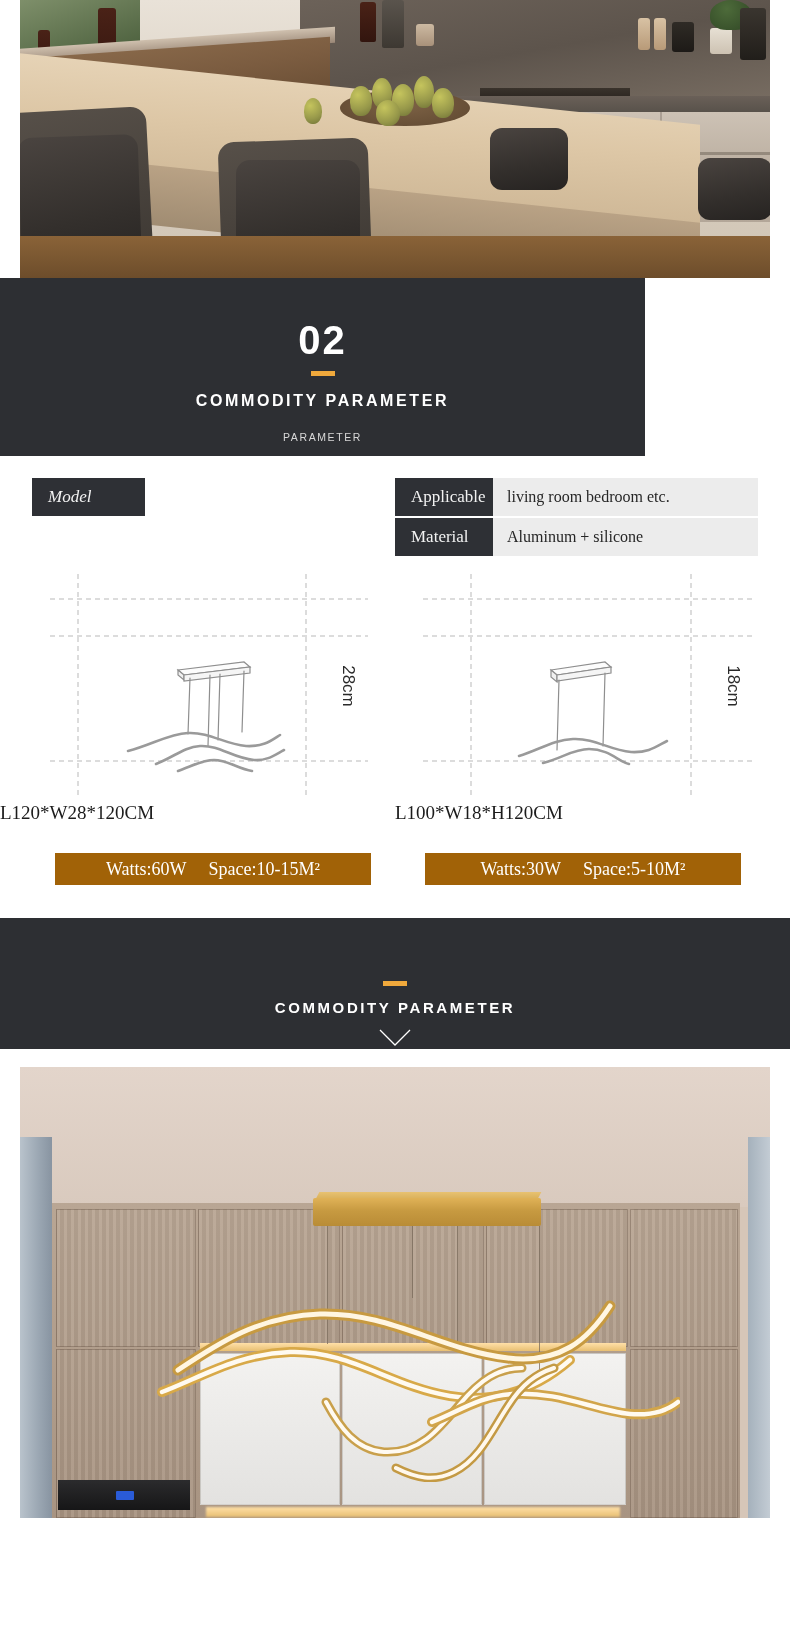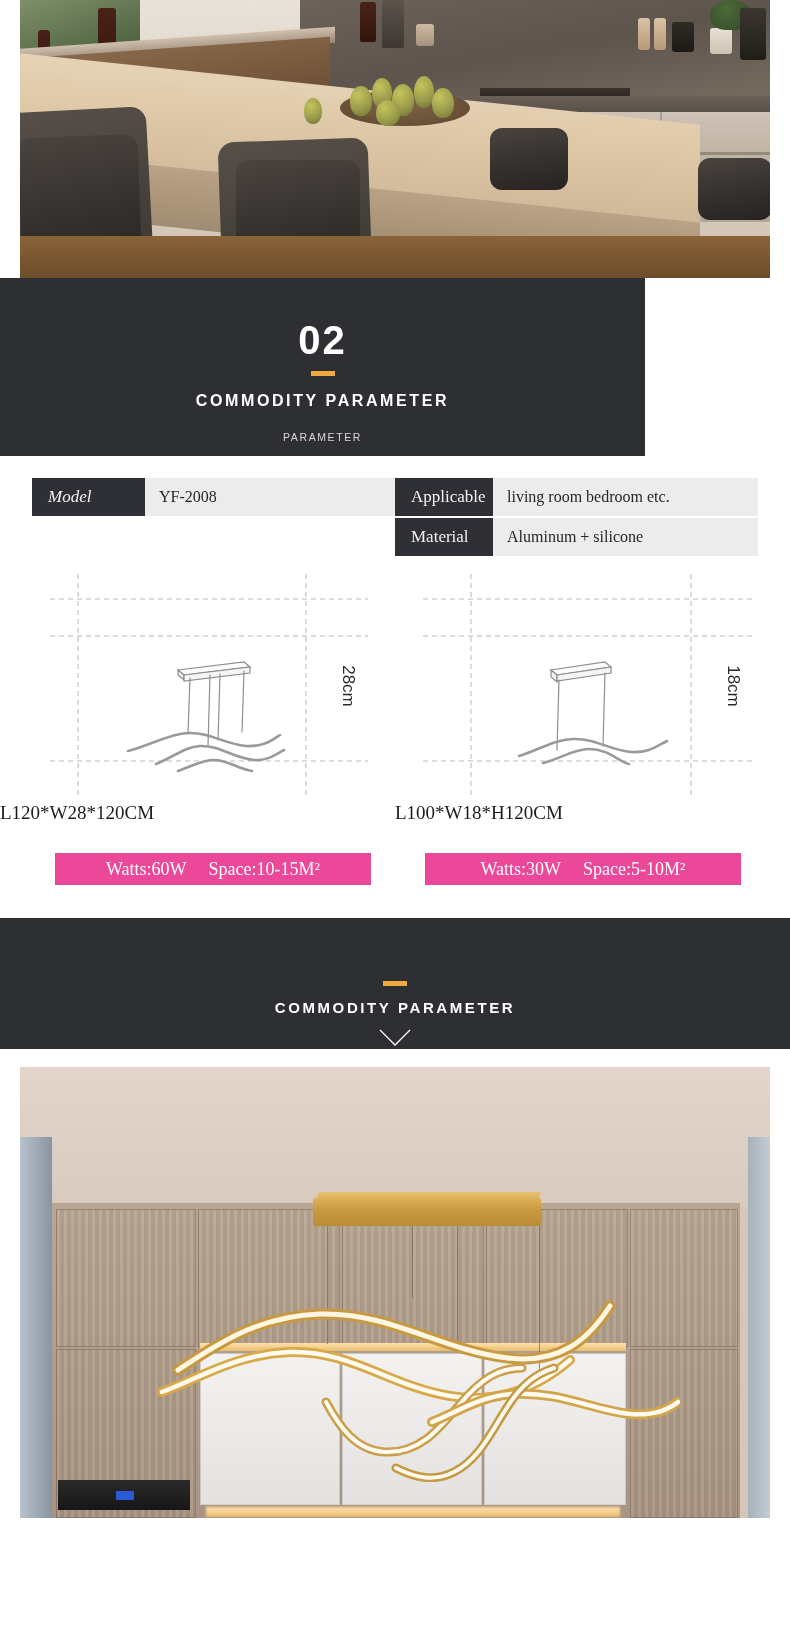--- a/index.html
+++ b/index.html
@@ -209,21 +209,21 @@
   }
   .spec-diagram svg { display: block; }
   .spec-dimlabel {
     text-align: left;
     font-family: "Liberation Serif", serif;
     font-size: 19px;
     color: #1c1c1c;
     margin-top: 6px;
   }
   .spec-bar {
-    background: #ec4899;
+    background: #a16207;
     color: #ffffff;
     font-family: "Liberation Serif", serif;
     font-size: 18px;
     height: 32px;
     display: flex;
     align-items: center;
     justify-content: center;
     gap: 22px;
     margin-top: 29px;
   }
@@ -382,21 +382,20 @@
     <div class="banner-num">02</div>
     <div class="banner-dash"></div>
     <div class="banner-title">COMMODITY PARAMETER</div>
     <div class="banner-sub">PARAMETER</div>
   </div>
 
   <div class="param-table">
     <div class="param-col left">
       <div class="param-row">
         <div class="param-key">Model</div>
-        <div class="param-val">YF-2008</div>
       </div>
     </div>
     <div class="param-col right">
       <div class="param-row">
         <div class="param-key">Applicable</div>
         <div class="param-val">living room bedroom etc.</div>
       </div>
       <div class="param-row">
         <div class="param-key">Material</div>
         <div class="param-val">Aluminum + silicone</div>

